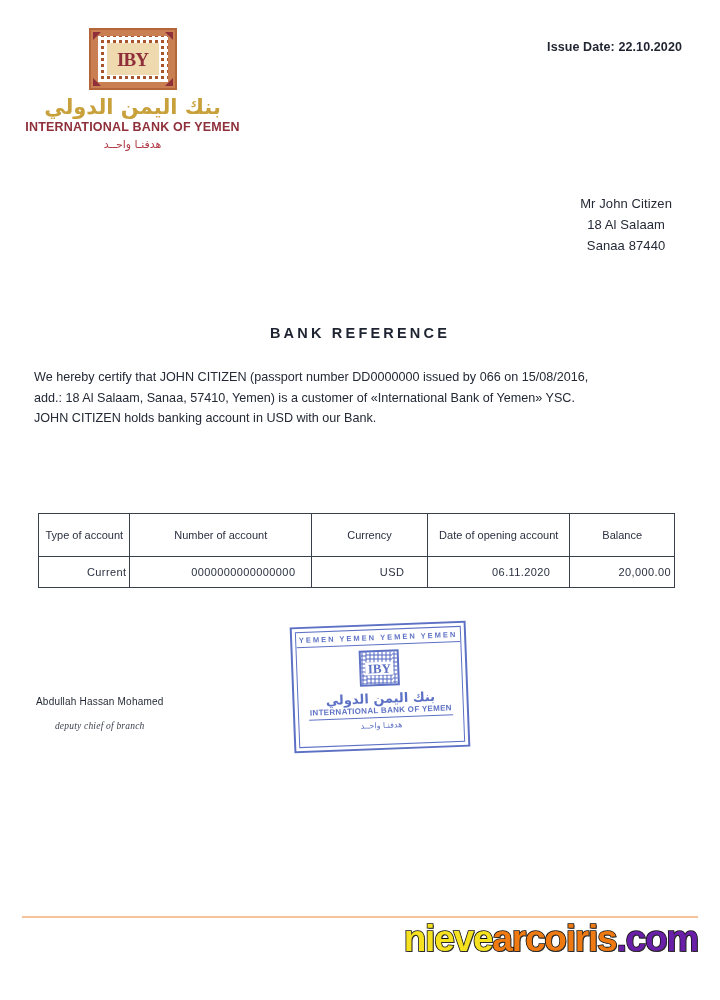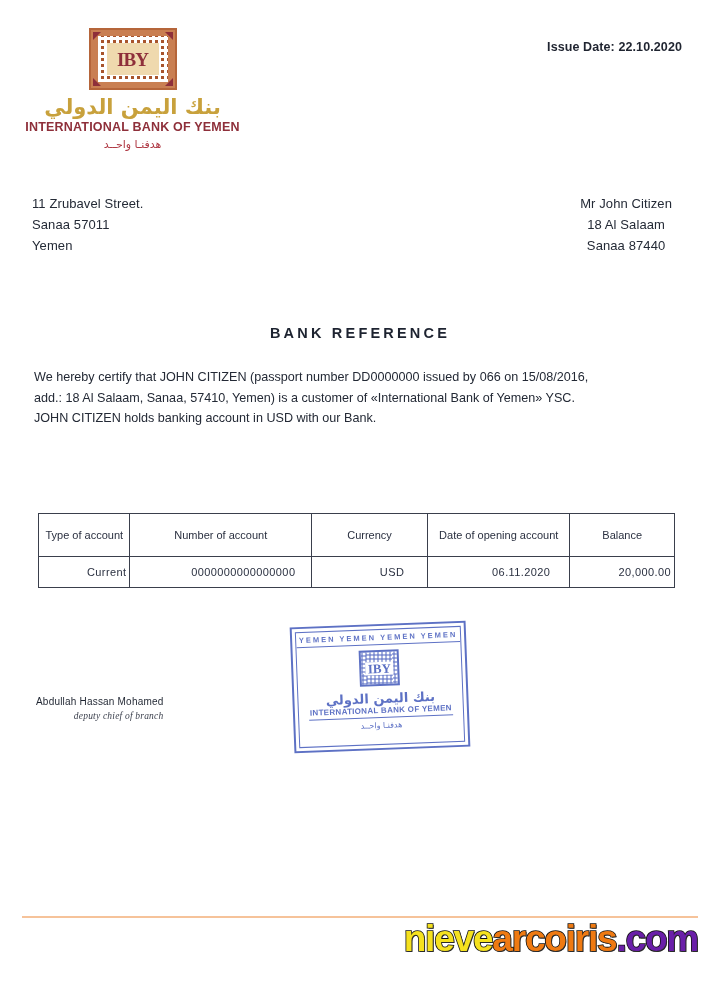--- a/index.html
+++ b/index.html
@@ -300,22 +300,22 @@
     color: #1f2531;
     letter-spacing: 0.2px;
     white-space: nowrap;
     margin-top: 20px;
   }
   .sig-role {
     font-family: "Liberation Serif", "DejaVu Serif", serif;
     font-style: italic;
     font-size: 9.5px;
     color: #3a3f4c;
-    text-align: right;
-    margin-top: 4px;
+    text-align: center;
+    margin-top: 14px;
     letter-spacing: 0.2px;
     white-space: nowrap;
   }
 
   
   .footer-rule {
     position: absolute;
     left: 22px;
     top: 916px;
     width: 676px;
@@ -364,25 +364,20 @@
       <div class="logo-en">INTERNATIONAL BANK OF YEMEN</div>
       <div class="logo-motto">هدفنـا واحــد</div>
     </div>
 
     <div class="issue-date">
       <span class="lbl">Issue Date:</span>
       <span class="val">22.10.2020</span>
     </div>
   </div>
 
-  <div class="addr addr-left">
-    <div>11 Zrubavel Street.</div>
-    <div>Sanaa  57011</div>
-    <div>Yemen</div>
-  </div>
 
   <div class="addr addr-right">
     <div>Mr John Citizen</div>
     <div>18 Al Salaam</div>
     <div>Sanaa 87440</div>
   </div>
 
   <div class="doc-title">BANK REFERENCE</div>
 
   <div class="body-text">

